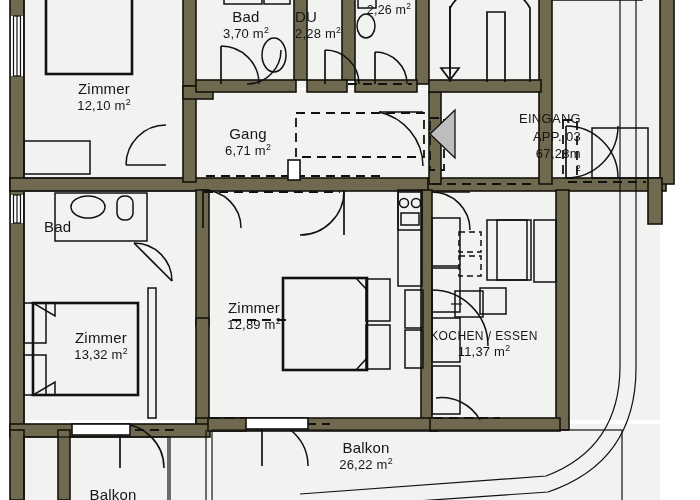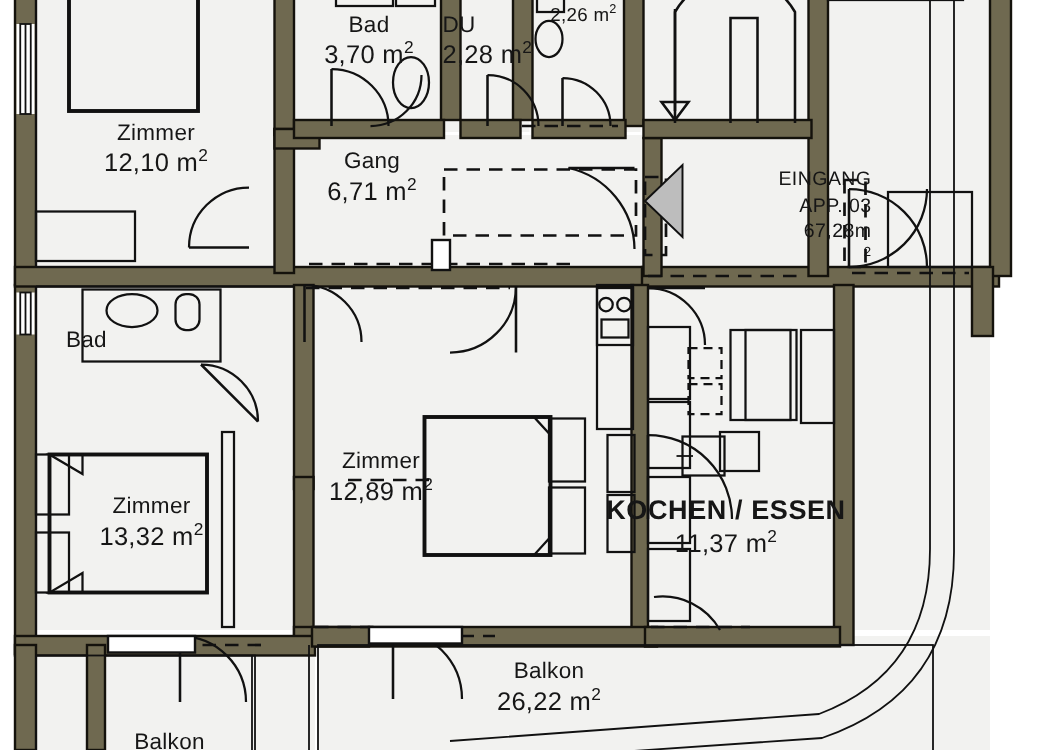--- a/index.html
+++ b/index.html
@@ -12,22 +12,22 @@
   #plan svg{display:block;position:absolute;left:0;top:0;}
   .rlabel{
     position:absolute;
     text-align:center;
     color:#161616;
     line-height:1.28;
     white-space:nowrap;
     pointer-events:none;
   }
   .rlabel .nm{display:block;font-size:15px;letter-spacing:.2px;}
-  .rlabel .ar{display:block;font-size:17px;letter-spacing:.2px;}
-  .rlabel.caps .nm{font-size:18px;font-weight:700;letter-spacing:.4px;}
+  .rlabel .ar{display:block;font-size:13px;letter-spacing:.2px;}
+  .rlabel.caps .nm{font-size:12px;font-weight:400;letter-spacing:.4px;}
   .rlabel.small .nm,.rlabel.small .ar{font-size:12.5px;}
   .rlabel.entry{text-align:right;line-height:1.36;}
   .rlabel.entry span{display:block;font-size:13px;letter-spacing:.3px;}
   sup{font-size:.68em;vertical-align:super;line-height:0;}
 </style>
 </head>
 <body>
 
 <div id="plan">
 
@@ -336,21 +336,21 @@
 
   <div class="rlabel" style="left:295px;top:7px;width:68px;text-align:left;">
     <span class="nm">DU</span>
     <span class="ar"><span>2,28 m</span><sup>2</sup></span>
   </div>
 
   <div class="rlabel small" style="left:352px;top:2px;width:74px;text-align:center;">
     <span class="ar"><span>2,26 m</span><sup>2</sup></span>
   </div>
 
-  <div class="rlabel" style="left:198px;top:98px;width:100px;">
+  <div class="rlabel" style="left:198px;top:124px;width:100px;">
     <span class="nm">Gang</span>
     <span class="ar"><span>6,71 m</span><sup>2</sup></span>
   </div>
 
   <div class="rlabel" style="left:44px;top:217px;width:92px;text-align:left;">
     <span class="nm">Bad</span>
   </div>
 
   <div class="rlabel" style="left:46px;top:328px;width:110px;">
     <span class="nm">Zimmer</span>

